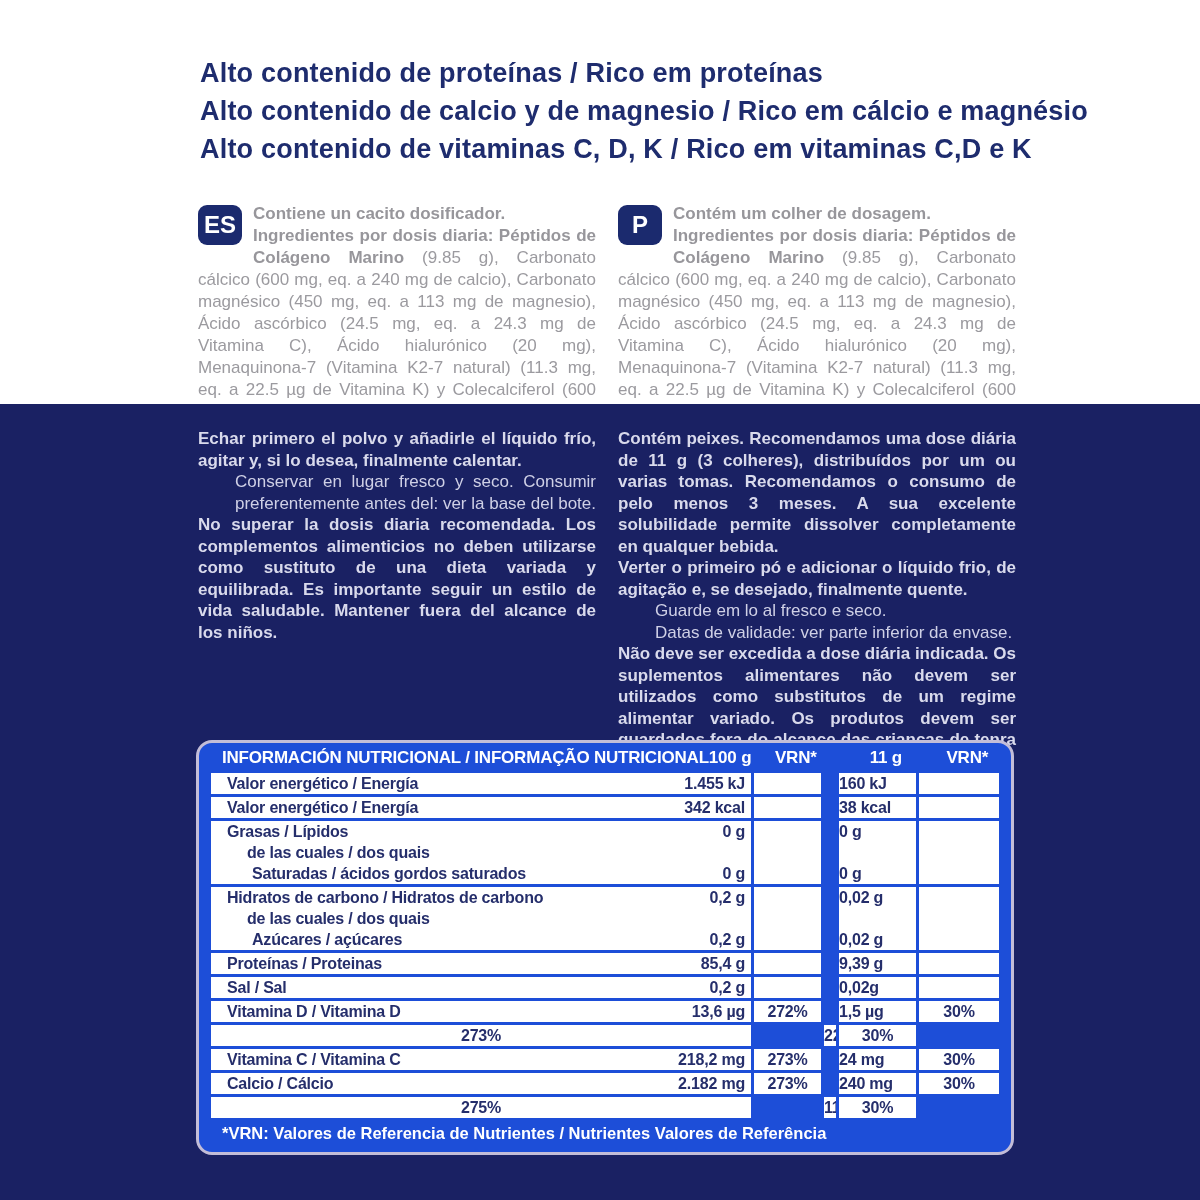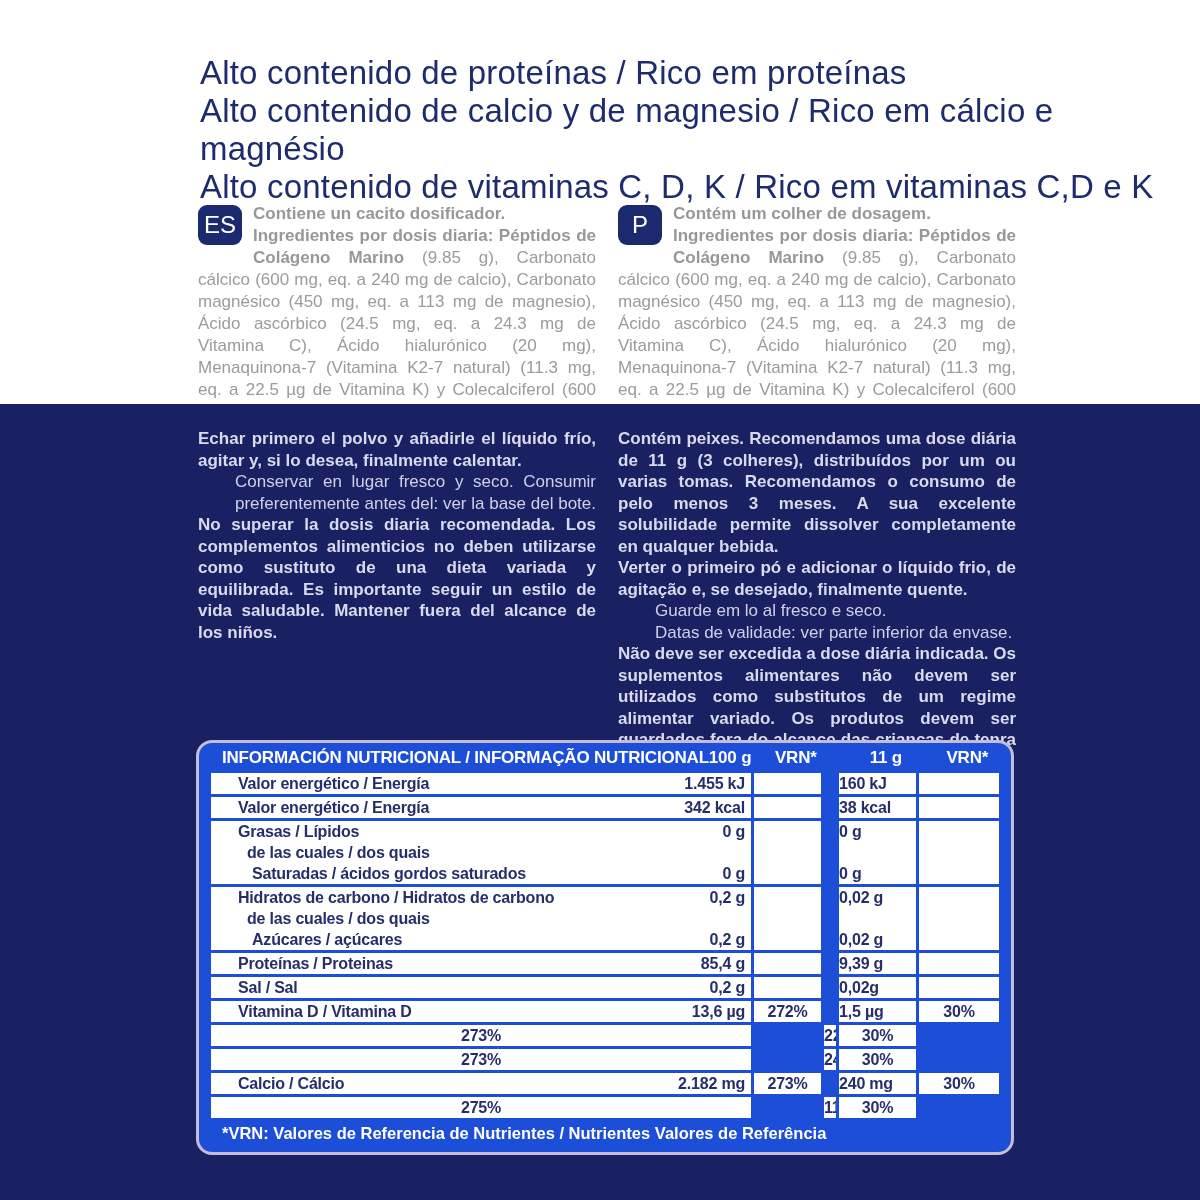--- a/index.html
+++ b/index.html
@@ -2,51 +2,51 @@
 <html><head>
 <meta charset="utf-8">
 <style>
   html,body{margin:0;padding:0;}
   body{
     width:1200px;height:1200px;position:relative;background:#ffffff;
     font-family:"Liberation Sans",sans-serif;overflow:hidden;
   }
   
   .headlines{position:absolute;left:200px;top:54px;color:#1e2c6e;
-    font-size:33px;font-weight:400;line-height:38px;letter-spacing:.2px;}
+    font-size:27px;font-weight:700;line-height:38px;letter-spacing:.2px;}
   
   .cols{position:absolute;left:198px;width:818px;display:grid;
     grid-template-columns:1fr 1fr;column-gap:22px;}
   .ing-cols{top:203px;}
   .usage-cols{top:428px;}
   
   .ing{margin:0;color:#9b9a9f;font-size:17px;line-height:22px;text-align:justify;}
   .ing b{font-weight:700;color:#97969b;}
   .badge{float:left;width:44px;height:40px;background:#1b2a6e;border-radius:9px;
-    color:#fff;font-weight:400;font-size:24px;display:flex;align-items:center;
+    color:#fff;font-weight:700;font-size:24px;display:flex;align-items:center;
     justify-content:center;margin:2px 11px 4px 0;}
   
   .navy-band{position:absolute;left:0;top:404px;width:1200px;height:796px;background:#1a2163;}
   .usage p{margin:0;color:#d9daec;font-size:17px;line-height:21.5px;text-align:justify;}
   .usage p.b{font-weight:700;}
   .usage p.r{font-weight:400;color:#cfd0e6;margin-left:37px;}
   
   .table-wrap{position:absolute;left:196px;top:740px;width:818px;box-sizing:border-box;
     background:#1d4ed8;border:3px solid #c3bdd8;border-radius:16px;
     padding:0 12px 6px;color:#fff;}
   .thead,.group{display:grid;grid-template-columns:1fr 67px 12px 77px 80px;column-gap:3px;}
   .thead{height:30px;align-items:center;font-weight:700;font-size:17px;letter-spacing:-.2px;}
   .h-title{padding-left:11px;white-space:nowrap;}
   .h-100g{text-align:right;padding-right:8px;}
   .h-c{text-align:center;}
   .tbody{display:flex;flex-direction:column;gap:3px;}
   .cell{background:#ffffff;color:#252e6b;font-weight:700;font-size:16px;letter-spacing:-.2px;}
   .gapcol{background:transparent;}
   .subrow{height:21px;line-height:21px;display:flex;justify-content:space-between;overflow:hidden;}
-  .subrow .lbl{padding-left:27px;white-space:nowrap;}
+  .subrow .lbl{padding-left:16px;white-space:nowrap;}
   .lbl.ind1{padding-left:36px;}
   .lbl.ind2{padding-left:41px;}
   .subrow .val{padding-right:6px;white-space:nowrap;}
   .subrow.c{display:block;text-align:center;}
   .subrow.r{display:block;padding-right:8px;}
   .tfoot{height:28px;line-height:31px;font-weight:700;font-size:16.5px;padding-left:11px;white-space:nowrap;}
 </style>
 </head>
 <body>
 
@@ -255,20 +255,26 @@
         </div>
         <div class="gapcol"></div>
         <div class="cell cellC">
           <div class="subrow r">22,5 µg</div>
         </div>
         <div class="cell cellD">
           <div class="subrow c">30%</div>
         </div>
       </div>
       <div class="group">
+        <div class="cell cellA">
+          <div class="subrow">
+            <div class="lbl">Vitamina C / Vitamina C</div>
+            <div class="val">218,2 mg</div>
+          </div>
+        </div>
         <div class="cell cellB">
           <div class="subrow c">273%</div>
         </div>
         <div class="gapcol"></div>
         <div class="cell cellC">
           <div class="subrow r">24 mg</div>
         </div>
         <div class="cell cellD">
           <div class="subrow c">30%</div>
         </div>

